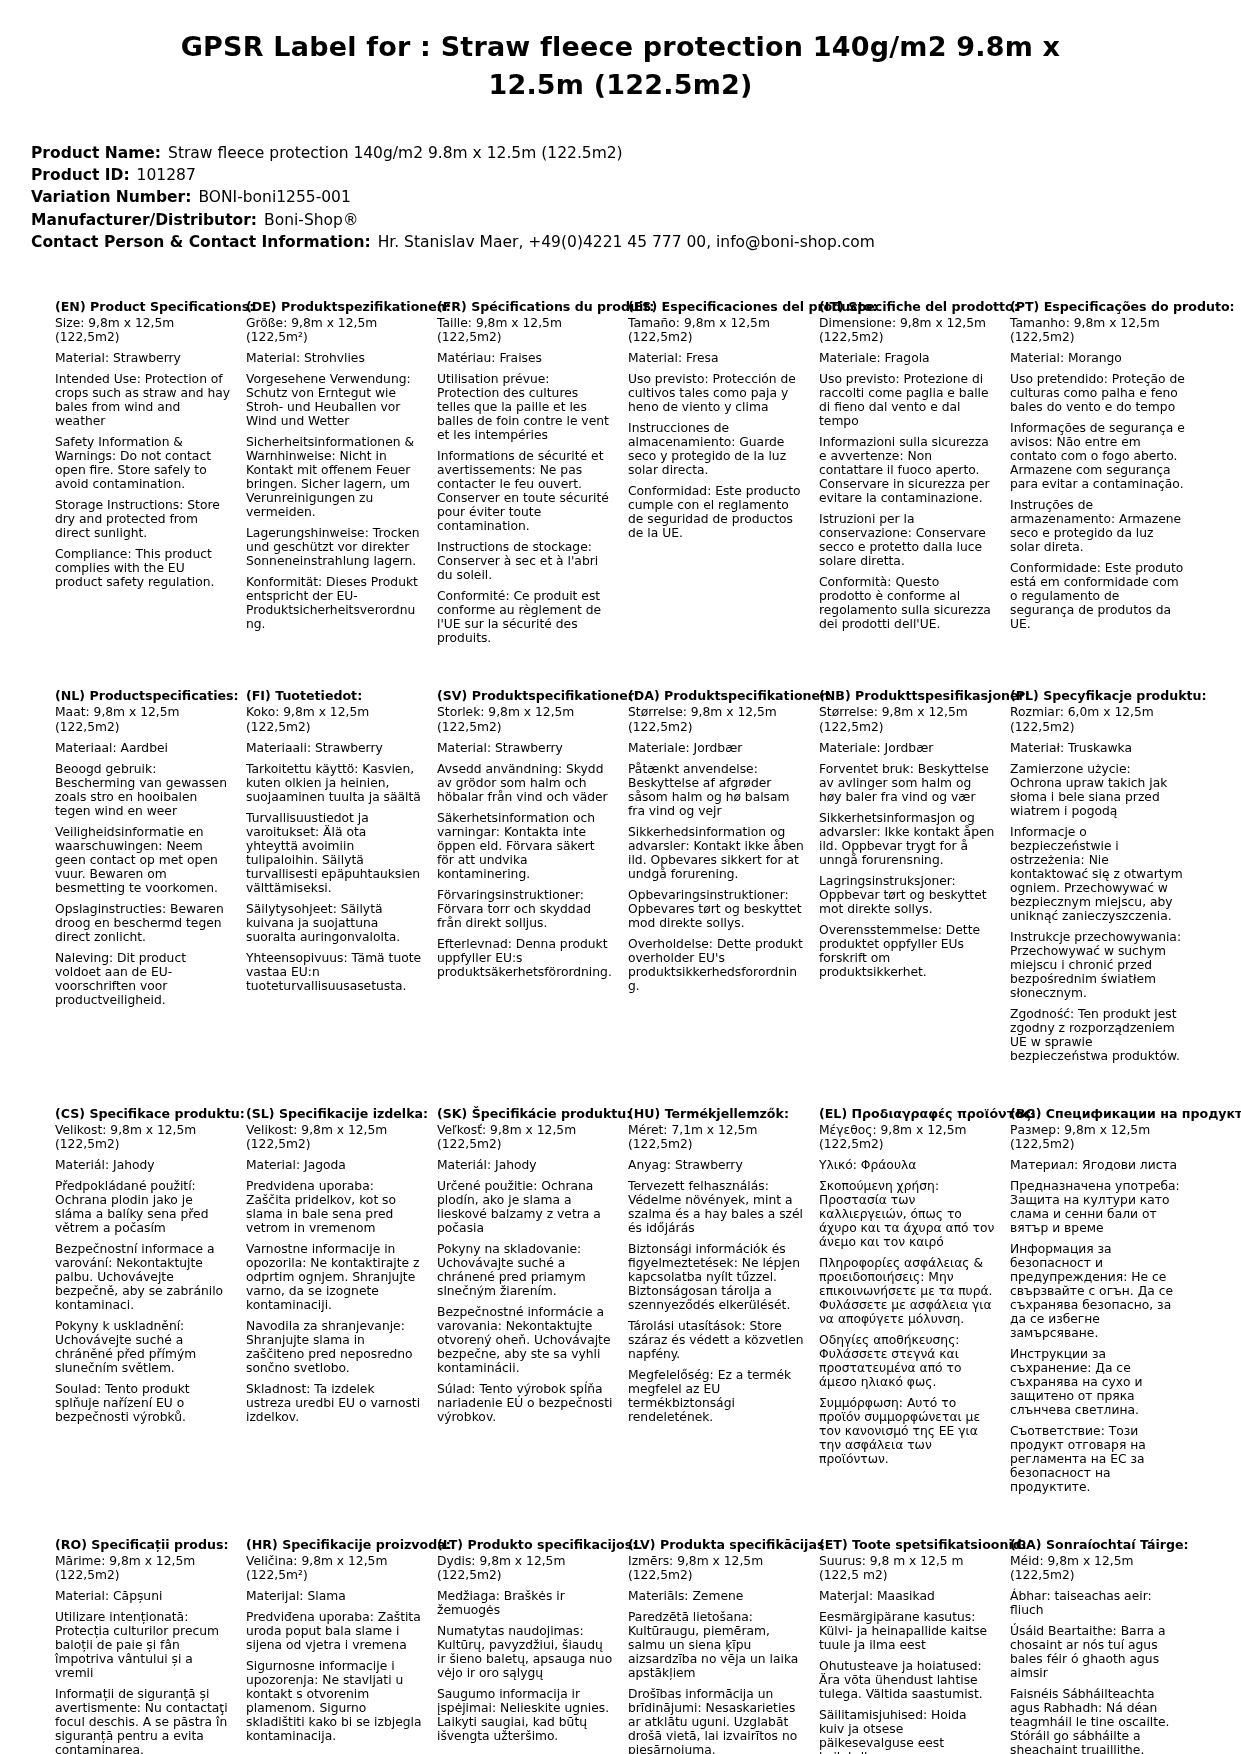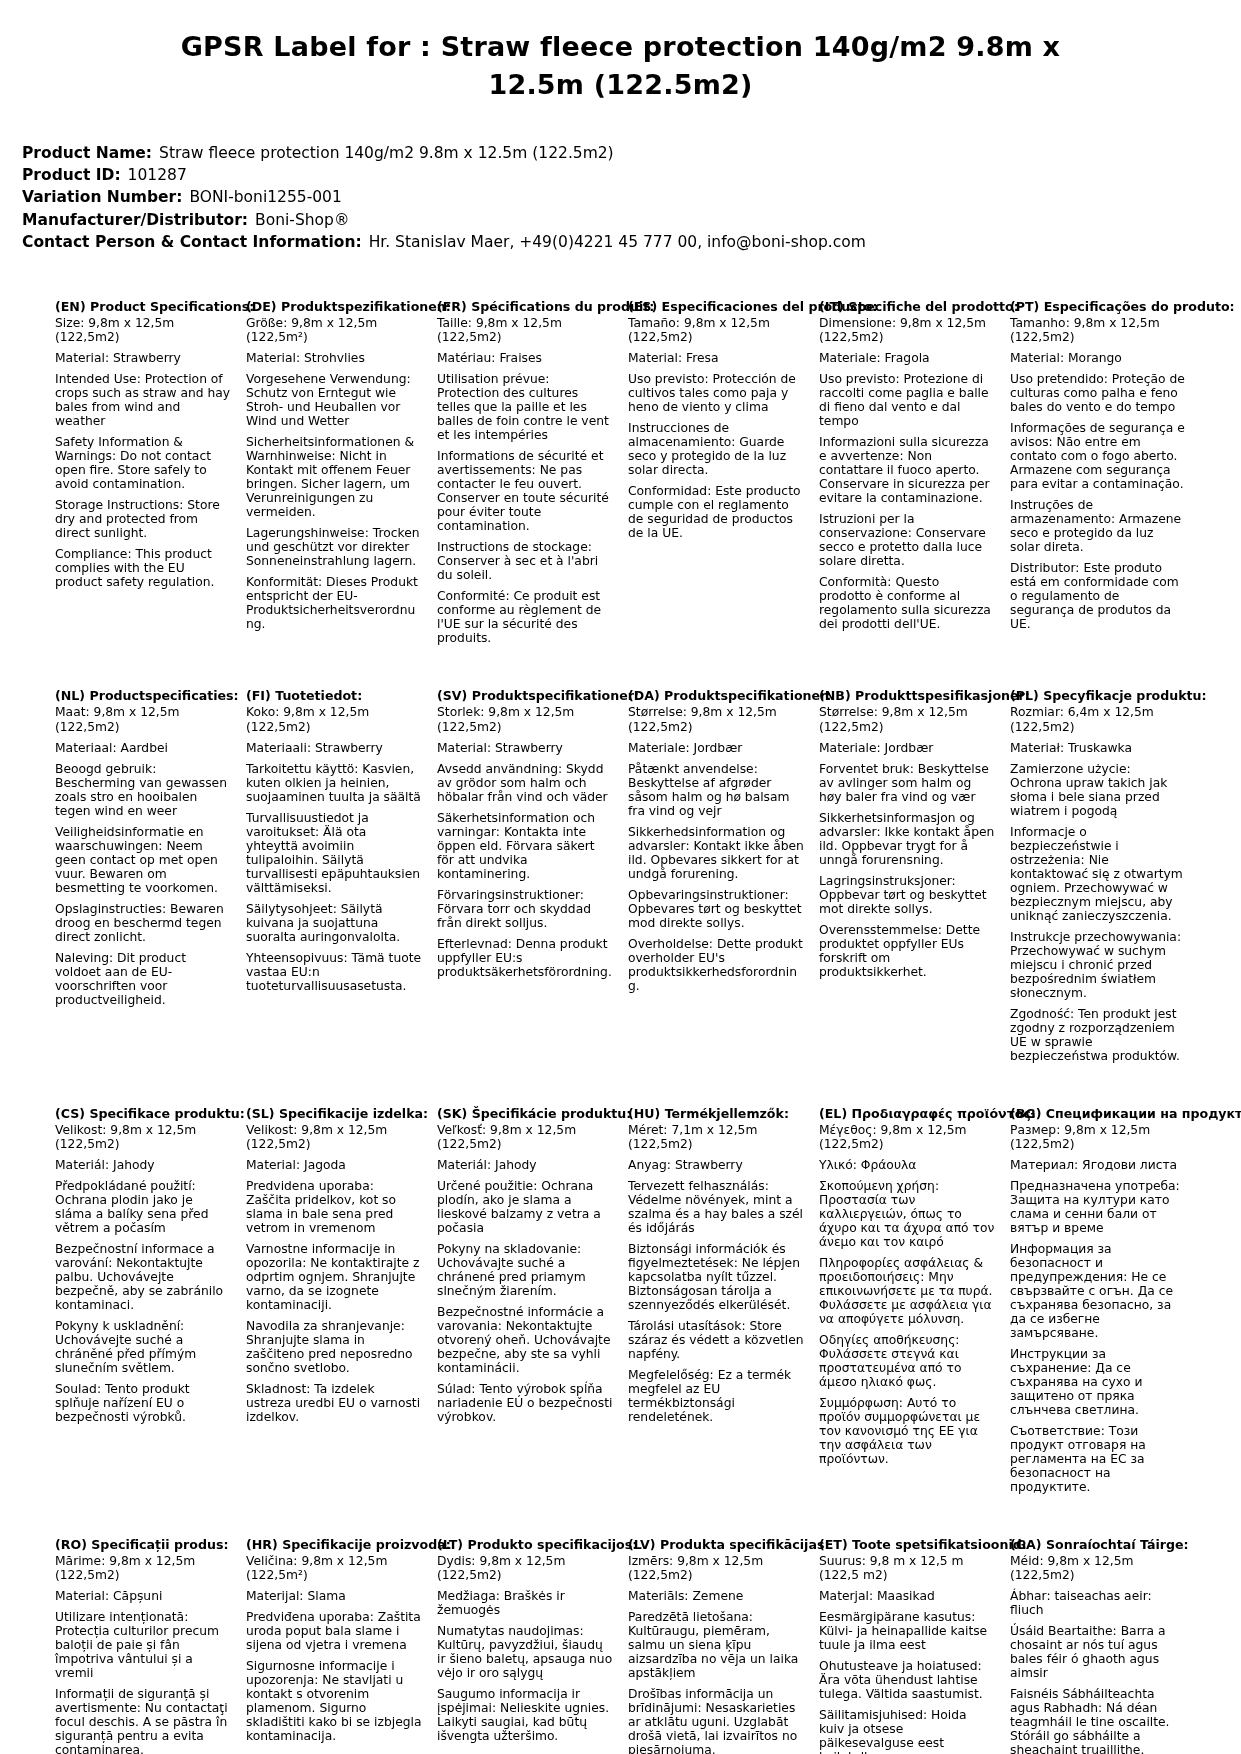--- a/index.html
+++ b/index.html
@@ -4,21 +4,21 @@
 <style>
   html,body{margin:0;padding:0;background:#fff;color:#000;}
   .page{
     width:1241px;min-height:1754px;background:#fff;box-sizing:border-box;
     font-family:"DejaVu Sans","Liberation Sans",sans-serif;overflow:hidden;
   }
   .title{
     font-size:27px;font-weight:bold;text-align:center;
     margin:28px 140px 0 140px;line-height:1.4;letter-spacing:0.2px;
   }
-  .info{margin:38px 55px 0 22px;font-size:15.5px;line-height:1.44;}
+  .info{margin:38px 55px 0 31px;font-size:15.5px;line-height:1.44;}
   .info-row{white-space:nowrap;}
   .info-label{font-weight:bold;}
   .info-value{margin-left:7px;}
   .grid{
     margin:46px 55px 0 55px;display:grid;
     grid-template-columns:repeat(6,1fr);column-gap:15px;row-gap:36px;
     font-size:12.3px;
   }
   .spec{min-width:0;}
   .spec-h{font-weight:bold;white-space:nowrap;margin:0 0 2px 0;font-size:12.6px;}
@@ -84,21 +84,21 @@
         <p>Istruzioni per la conservazione: Conservare secco e protetto dalla luce solare diretta.</p>
         <p>Conformità: Questo prodotto è conforme al regolamento sulla sicurezza dei prodotti dell'UE.</p>
       </div>
       <div class="spec">
         <div class="spec-h">(PT) Especificações do produto:</div>
         <p>Tamanho: 9,8m x 12,5m (122,5m2)</p>
         <p>Material: Morango</p>
         <p>Uso pretendido: Proteção de culturas como palha e feno bales do vento e do tempo</p>
         <p>Informações de segurança e avisos: Não entre em contato com o fogo aberto. Armazene com segurança para evitar a contaminação.</p>
         <p>Instruções de armazenamento: Armazene seco e protegido da luz solar direta.</p>
-        <p>Distributor: Este produto está em conformidade com o regulamento de segurança de produtos da UE.</p>
+        <p>Conformidade: Este produto está em conformidade com o regulamento de segurança de produtos da UE.</p>
       </div>
       <div class="spec">
         <div class="spec-h">(NL) Productspecificaties:</div>
         <p>Maat: 9,8m x 12,5m (122,5m2)</p>
         <p>Materiaal: Aardbei</p>
         <p>Beoogd gebruik: Bescherming van gewassen zoals stro en hooibalen tegen wind en weer</p>
         <p>Veiligheidsinformatie en waarschuwingen: Neem geen contact op met open vuur. Bewaren om besmetting te voorkomen.</p>
         <p>Opslaginstructies: Bewaren droog en beschermd tegen direct zonlicht.</p>
         <p>Naleving: Dit product voldoet aan de EU-voorschriften voor productveiligheid.</p>
       </div>
@@ -133,21 +133,21 @@
         <div class="spec-h">(NB) Produkttspesifikasjoner:</div>
         <p>Størrelse: 9,8m x 12,5m (122,5m2)</p>
         <p>Materiale: Jordbær</p>
         <p>Forventet bruk: Beskyttelse av avlinger som halm og høy baler fra vind og vær</p>
         <p>Sikkerhetsinformasjon og advarsler: Ikke kontakt åpen ild. Oppbevar trygt for å unngå forurensning.</p>
         <p>Lagringsinstruksjoner: Oppbevar tørt og beskyttet mot direkte sollys.</p>
         <p>Overensstemmelse: Dette produktet oppfyller EUs forskrift om produktsikkerhet.</p>
       </div>
       <div class="spec">
         <div class="spec-h">(PL) Specyfikacje produktu:</div>
-        <p>Rozmiar: 6,4m x 12,5m (122,5m2)</p>
+        <p>Rozmiar: 6,0m x 12,5m (122,5m2)</p>
         <p>Materiał: Truskawka</p>
         <p>Zamierzone użycie: Ochrona upraw takich jak słoma i bele siana przed wiatrem i pogodą</p>
         <p>Informacje o bezpieczeństwie i ostrzeżenia: Nie kontaktować się z otwartym ogniem. Przechowywać w bezpiecznym miejscu, aby uniknąć zanieczyszczenia.</p>
         <p>Instrukcje przechowywania: Przechowywać w suchym miejscu i chronić przed bezpośrednim światłem słonecznym.</p>
         <p>Zgodność: Ten produkt jest zgodny z rozporządzeniem UE w sprawie bezpieczeństwa produktów.</p>
       </div>
       <div class="spec">
         <div class="spec-h">(CS) Specifikace produktu:</div>
         <p>Velikost: 9,8m x 12,5m (122,5m2)</p>
         <p>Materiál: Jahody</p>

